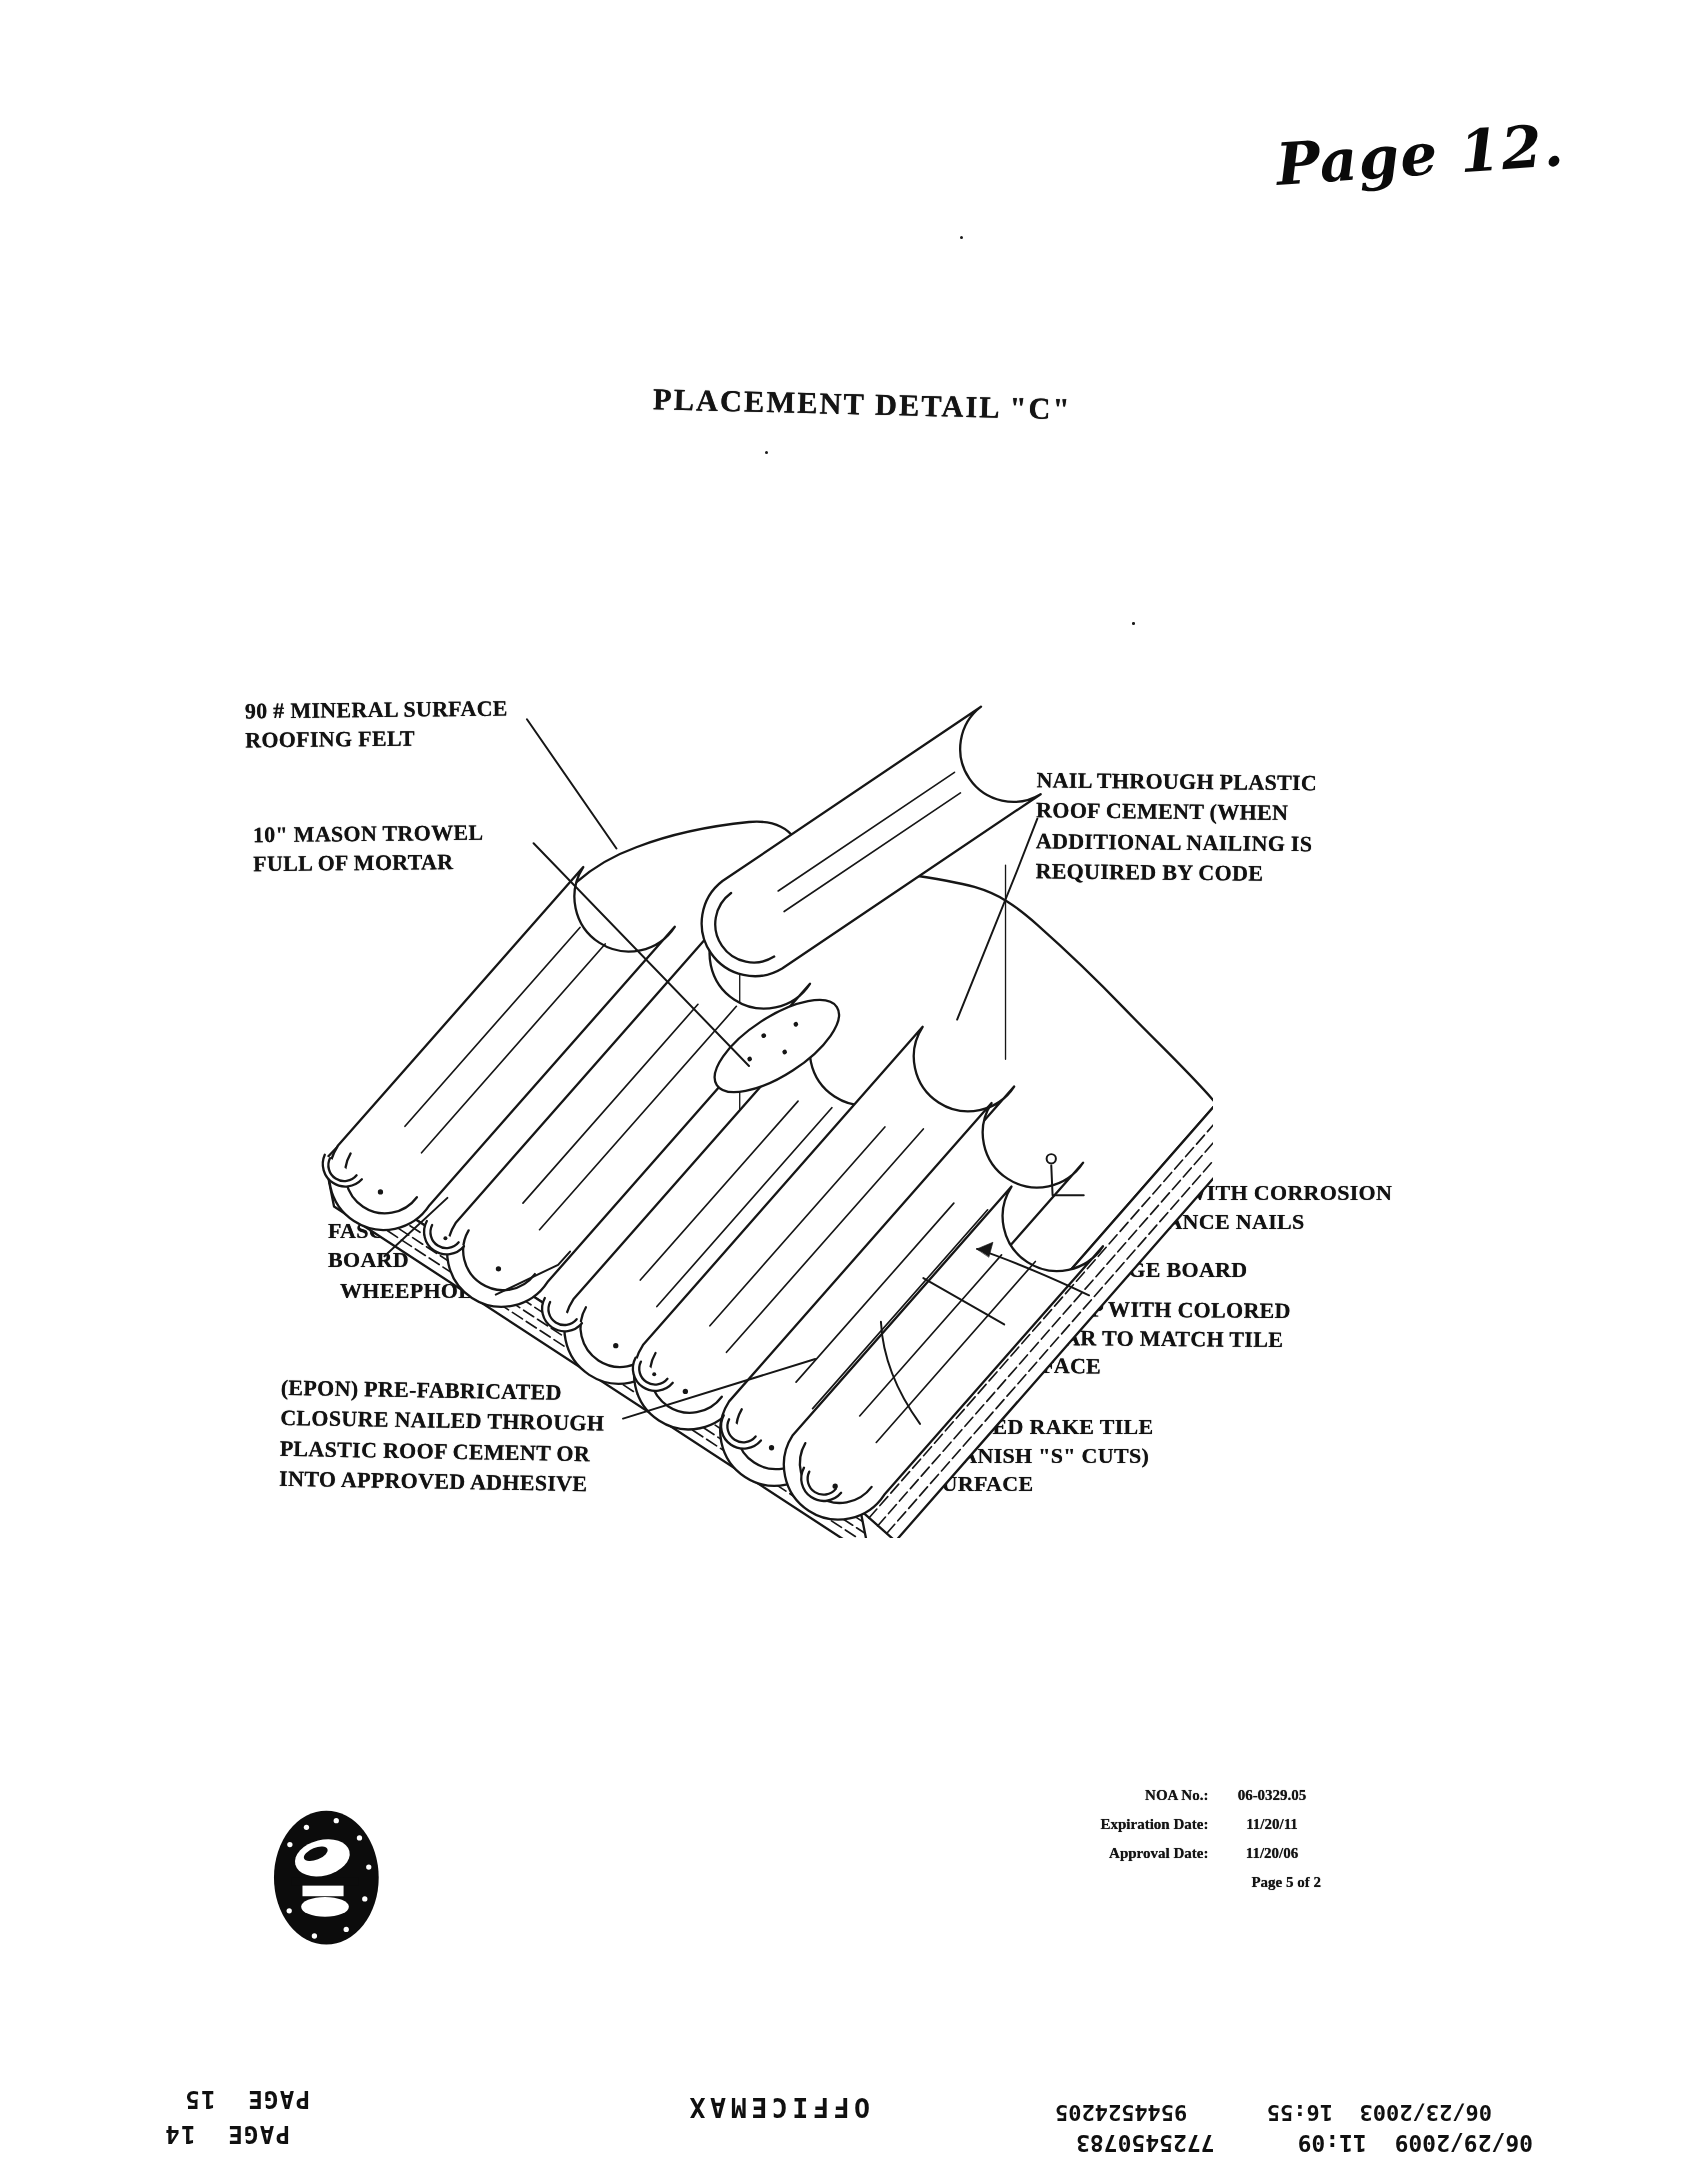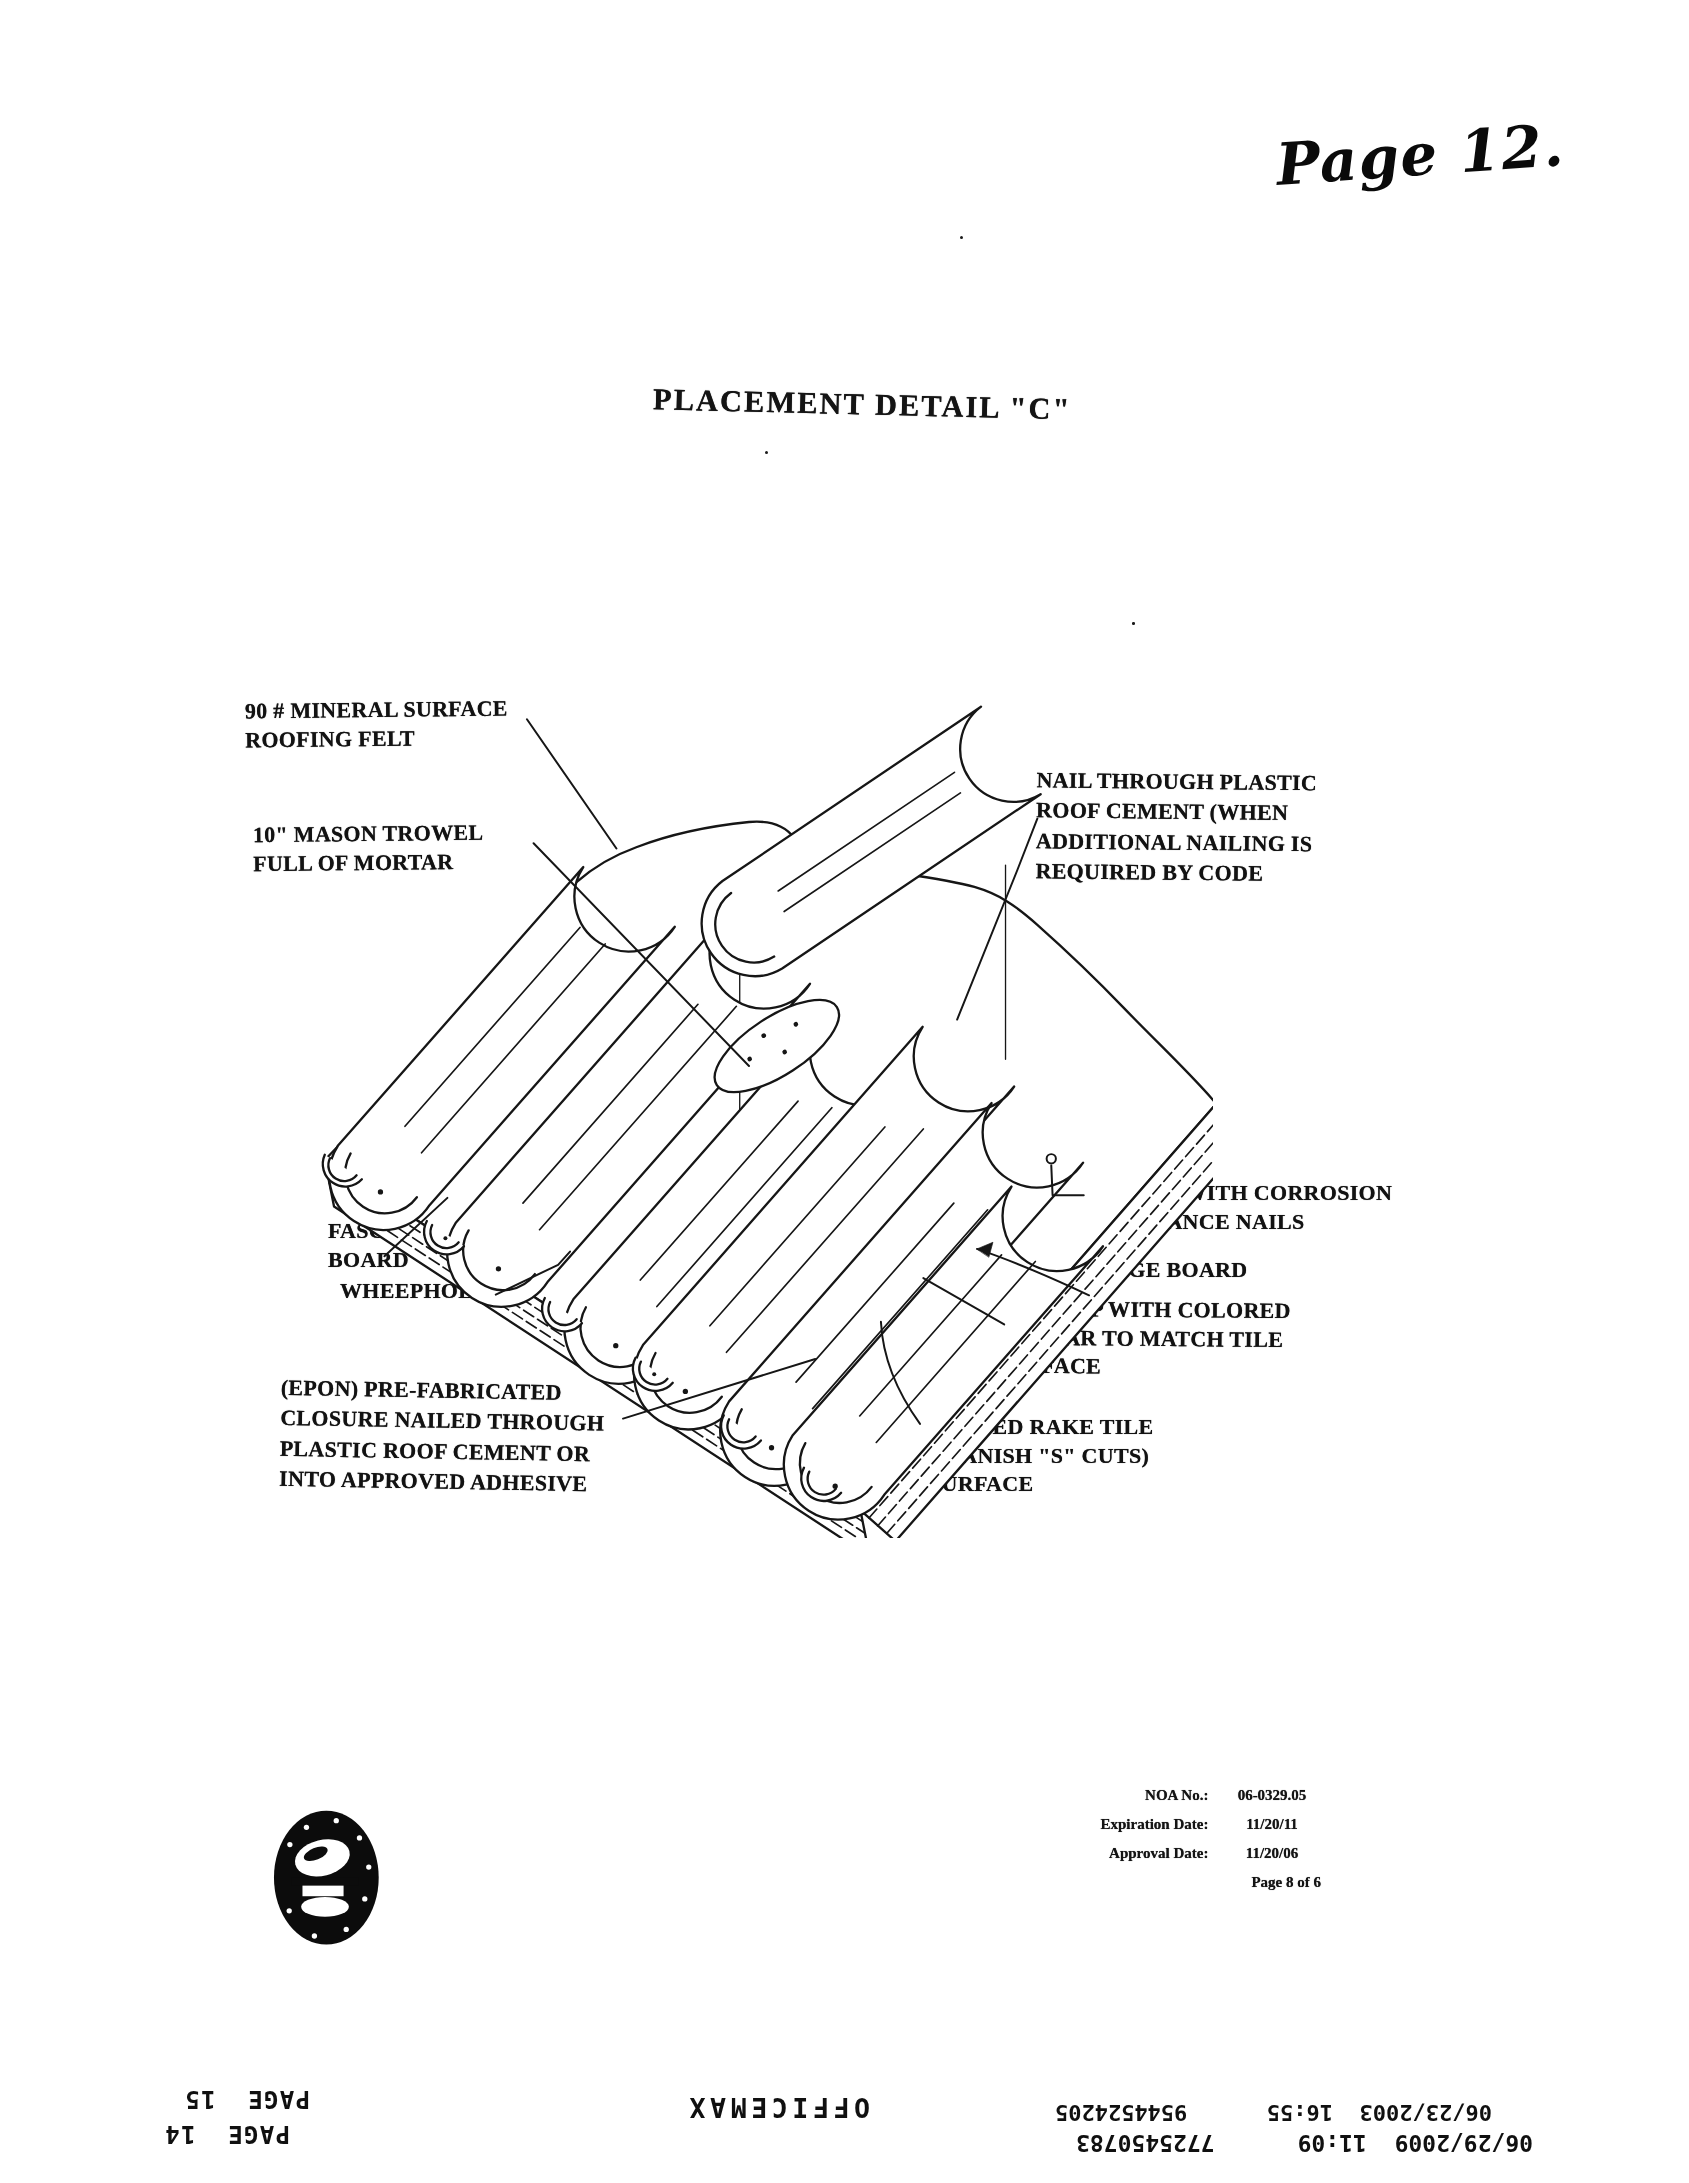--- a/index.html
+++ b/index.html
@@ -228,21 +228,21 @@
     <span class="noa-value">06-0329.05</span>
   </div>
   <div class="noa-row">
     <span class="noa-label">Expiration Date:</span>
     <span class="noa-value">11/20/11</span>
   </div>
   <div class="noa-row">
     <span class="noa-label">Approval Date:</span>
     <span class="noa-value">11/20/06</span>
   </div>
-  <div class="noa-pageref">Page 8 of 6</div>
+  <div class="noa-pageref">Page 5 of 2</div>
 </div>
 
 <svg class="abs" style="left:268px;top:1806px;" width="116" height="146" viewBox="0 0 175 220">
   <g>
     <ellipse cx="88" cy="108" rx="79" ry="101" fill="#0c0c0c"></ellipse>
     <ellipse cx="82" cy="78" rx="42" ry="27" fill="#ffffff" transform="rotate(-14 82 78)"></ellipse>
     <ellipse cx="86" cy="152" rx="36" ry="15" fill="#ffffff"></ellipse>
     <ellipse cx="72" cy="72" rx="19" ry="9" fill="#0c0c0c" transform="rotate(-22 72 72)"></ellipse>
     <rect x="36" y="108" width="100" height="12" fill="#0c0c0c"></rect>
     <rect x="52" y="120" width="62" height="16" fill="#ffffff"></rect>

